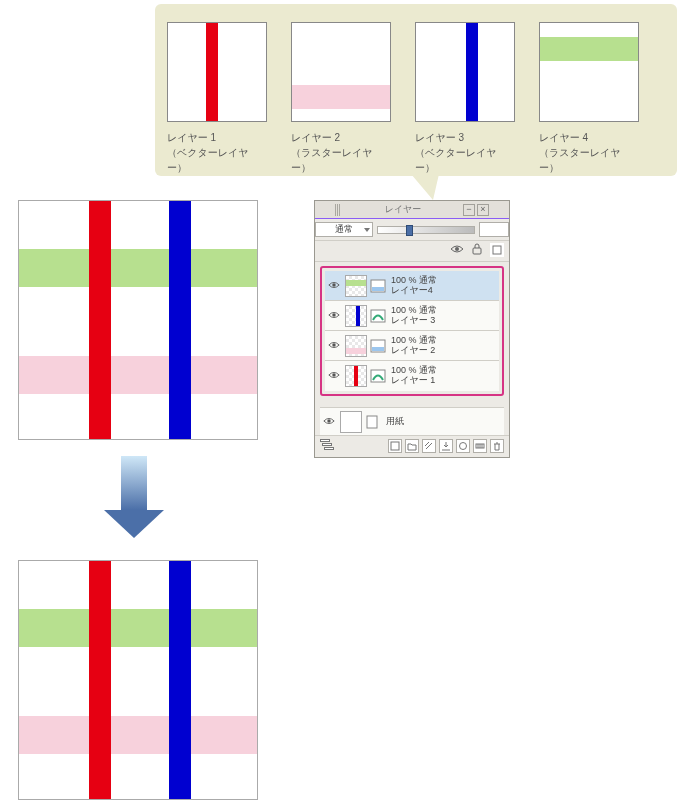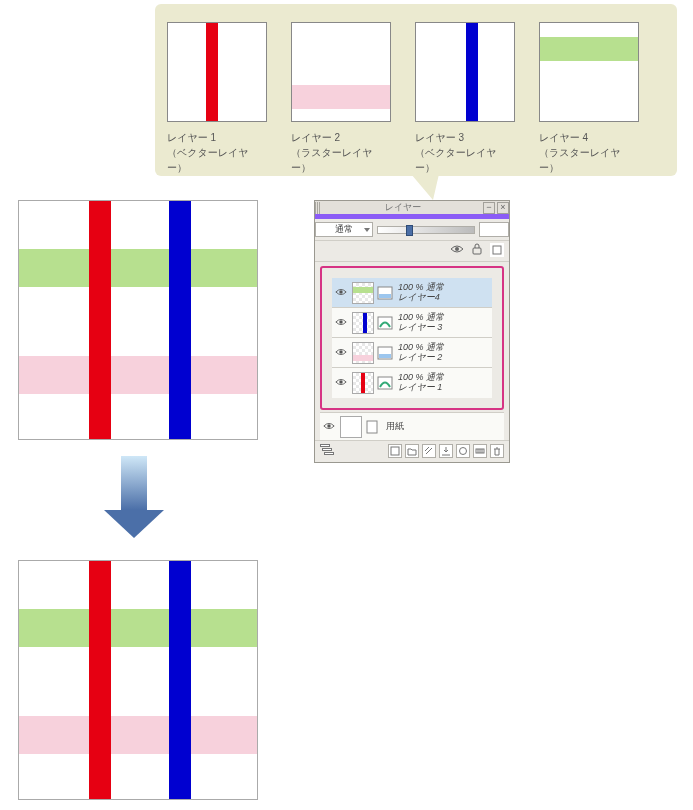--- a/index.html
+++ b/index.html
@@ -109,23 +109,23 @@
   top: 200px; left: 314px;
   width: 196px;
   background: #eceae5;
   border: 1px solid #9a9890;
   font-size: 9px;
   color: #3e3e3e;
 }
 .palette-header {
   display: flex; align-items: center;
   height: 18px;
-  padding: 0 0;
+  padding: 0 20px;
   background: #e3e0da;
-  border-bottom: 5px solid #8b5cf6;
+  border-bottom: 1px solid #8b5cf6;
 }
 .palette-header .grip {
   width: 6px; height: 12px;
   background: repeating-linear-gradient(90deg,#a9a7a0 0 1px, transparent 1px 2px);
   margin-right: 4px;
 }
 .palette-header .title {
   flex: 1; text-align: center; color:#777;
 }
 .header-btn {
@@ -177,22 +177,21 @@
 }
 .pi-eye, .pi-lock, .pi-rect, .pi-stack {
   width:14px; height:12px;
 }
 .pi-eye svg, .pi-lock svg { display:block; }
 
 .selection-box {
   margin: 4px 5px 2px 5px;
   border: 2px solid #d63384;
   border-radius: 3px;
-  padding: 10px;
-  font-style: italic;
+  padding: 3px;
 }
 .layer-row {
   display:flex; align-items:center;
   height: 30px;
   background: #fafaf7;
   border-bottom: 1px solid #d0cec7;
   position:relative;
 }
 .layer-row.selected { background: #cfe1f1; }
 .vis { width:18px; text-align:center; }
@@ -223,21 +222,21 @@
 .meta {
   margin-left:4px; display:flex; flex-direction:column; line-height:1.1;
 }
 .meta .sub { color:#444; }
 .meta .name { color:#444; }
 
 .paper-row {
   display:flex; align-items:center;
   height: 28px; background:#fafaf7;
   border-top:1px solid #d0cec7;
-  margin: 2px 5px 0 5px;
+  margin: 11px 5px 0 5px;
 }
 
 .palette-bottom {
   display:flex; align-items:center;
   justify-content: space-between;
   padding: 3px 5px 4px 5px;
   border-top: 1px solid #d0cec7;
 }
 .stack-icon {
   width: 14px; height:14px;

